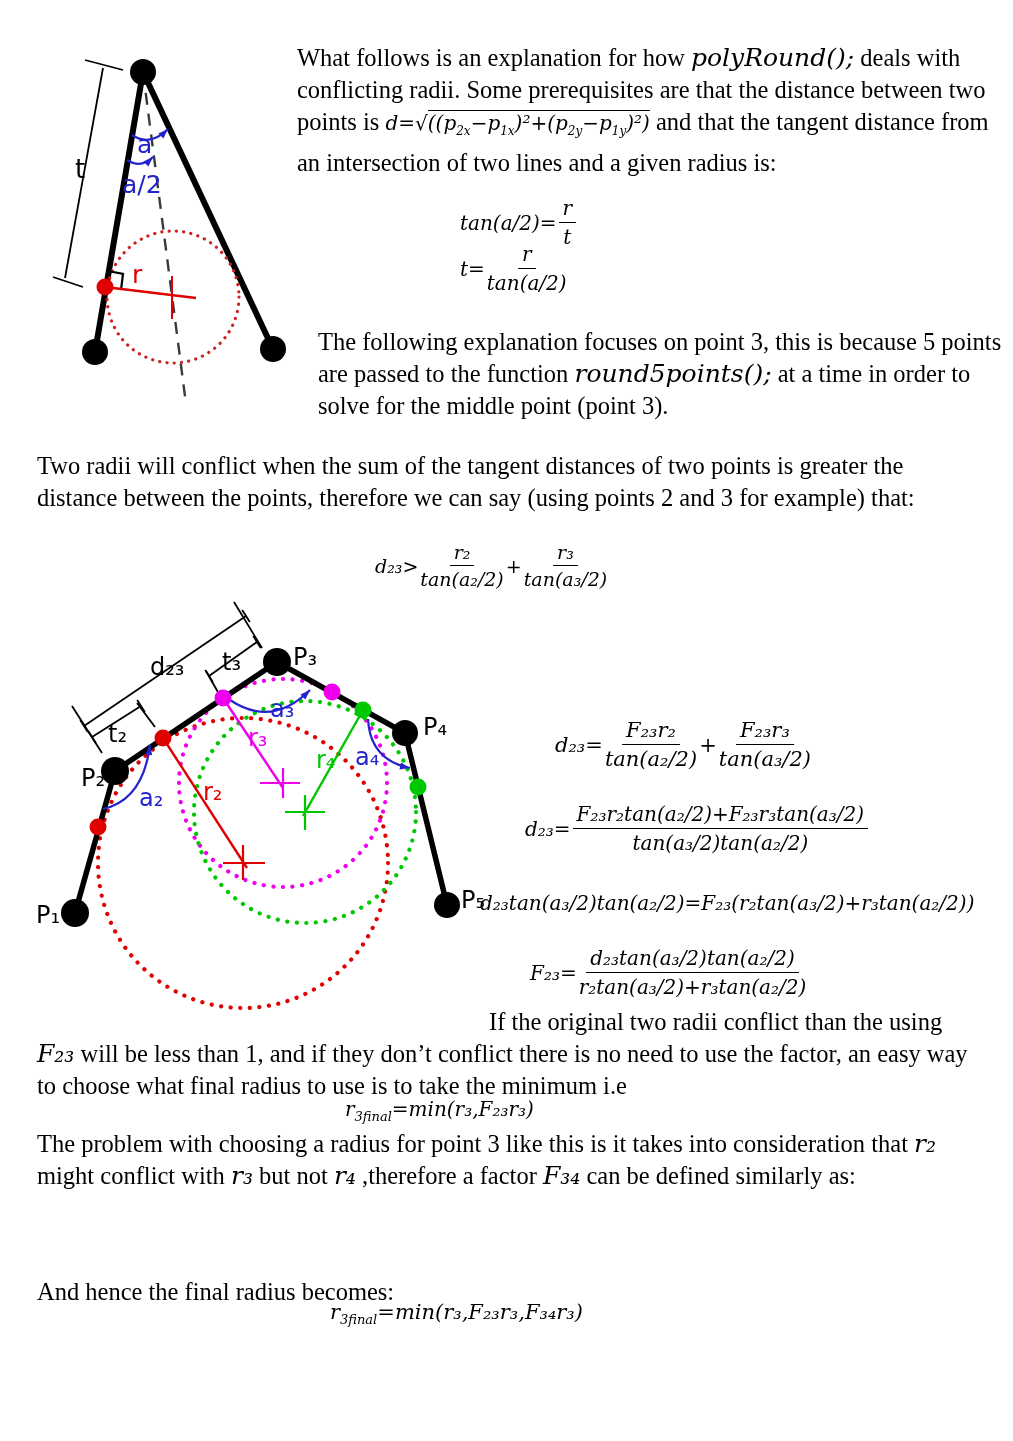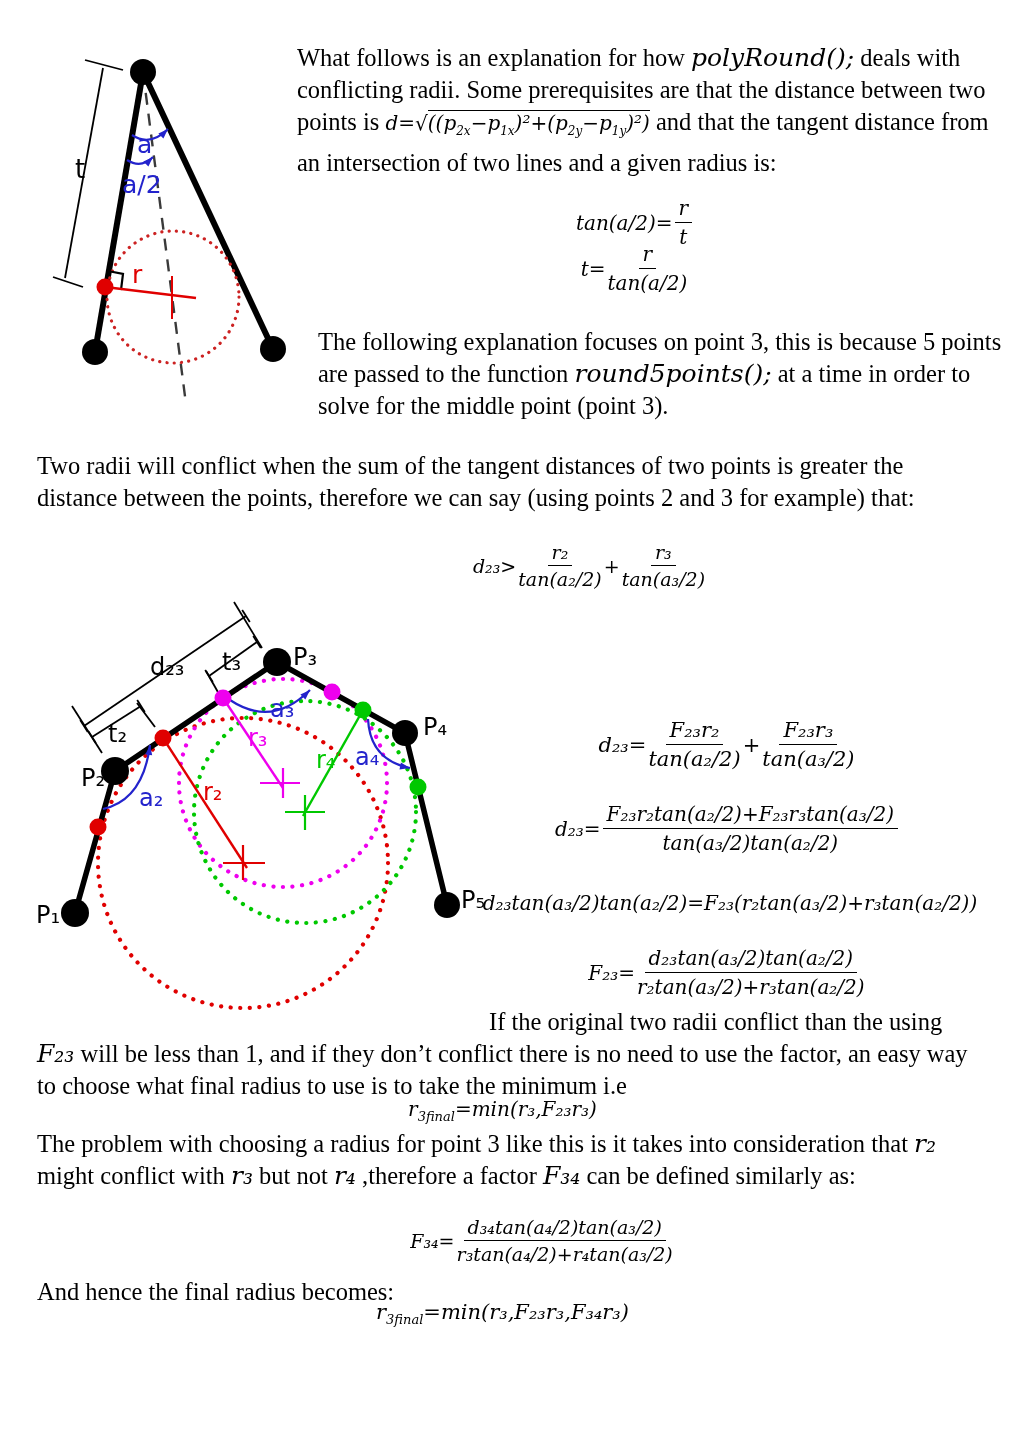--- a/index.html
+++ b/index.html
@@ -3,27 +3,27 @@
 <meta charset="utf-8">
 <style>
   html,body{margin:0;padding:0;background:#fff;}
   .page{position:relative;width:1013px;height:1441px;background:#ffffff;
         font-family:"Liberation Serif",serif;color:#000;overflow:hidden;}
   .para{position:absolute;font-size:24.5px;line-height:32px;text-align:left;}
   .im{font-style:italic;font-family:"DejaVu Serif",serif;font-size:25px;}
   .imsm{font-style:italic;font-family:"DejaVu Serif",serif;font-size:20px;text-align:right;}
   .rad{border-top:1.4px solid #000;font-style:italic;font-family:"DejaVu Serif",serif;font-size:20px;}
   .rad sub,.imsub{font-size:12px;font-style:italic;}
-  .formula{position:absolute;display:flex;justify-content:center;align-items:center;
+  .formula{position:absolute;display:flex;justify-content:flex-start;align-items:center;
            font-family:"DejaVu Serif",serif;font-style:italic;}
   .formula .fr{display:inline-flex;flex-direction:column;align-items:center;margin:0 2px;}
   .formula .fr .n{padding:0 4px 2px;border-bottom:1.4px solid #000;}
   .formula .fr .d{padding-top:2px;}
   .formula sub{font-size:13px;}
-  .f20{font-size:20px;} .f19{font-size:19px;margin-left:40px;} .f21{font-size:21px;}
+  .f20{font-size:20px;} .f19{font-size:19px;} .f21{font-size:21px;}
   .spacer{float:left;width:452px;height:30px;}
   svg text{font-family:"DejaVu Sans",sans-serif;}
 </style>
 </head>
 <body>
 
 <div class="page">
 
   <svg style="position:absolute;left:35px;top:40px;" width="260" height="375" viewBox="0 0 260 375">
     <line x1="68" y1="28" x2="30" y2="238" stroke="#000" stroke-width="1.8"></line>
@@ -197,27 +197,20 @@
   </div>
 
   <div class="formula f20" style="left:345px;top:1097px;width:315px;">
     <span><span>r</span><sub>3final</sub><span>=min(r₃,F₂₃r₃)</span></span>
   </div>
 
   <div class="para" style="left:37px;top:1128px;width:945px;">
     <span>The problem with choosing a radius for point 3 like this is it takes into consideration that </span><span class="im">r₂</span><span> might conflict with </span><span class="im">r₃</span><span> but not </span><span class="im">r₄</span><span> ,therefore a factor </span><span class="im">F₃₄</span><span> can be defined similarly as:</span>
   </div>
 
-  <div class="formula f19" style="left:300px;top:1216px;width:405px;">
-    <span>F₃₄=</span>
-    <span class="fr">
-        <span class="n">d₃₄tan(a₄/2)tan(a₃/2)</span>
-        <span class="d">r₃tan(a₄/2)+r₄tan(a₃/2)</span>
-      </span>
-  </div>
 
   <div class="para" style="left:37px;top:1276px;width:600px;">
     <span>And hence the final radius becomes:</span>
   </div>
 
   <div class="formula f21" style="left:330px;top:1300px;width:345px;">
     <span><span>r</span><sub>3final</sub><span>=min(r₃,F₂₃r₃,F₃₄r₃)</span></span>
   </div>
 
 </div>

